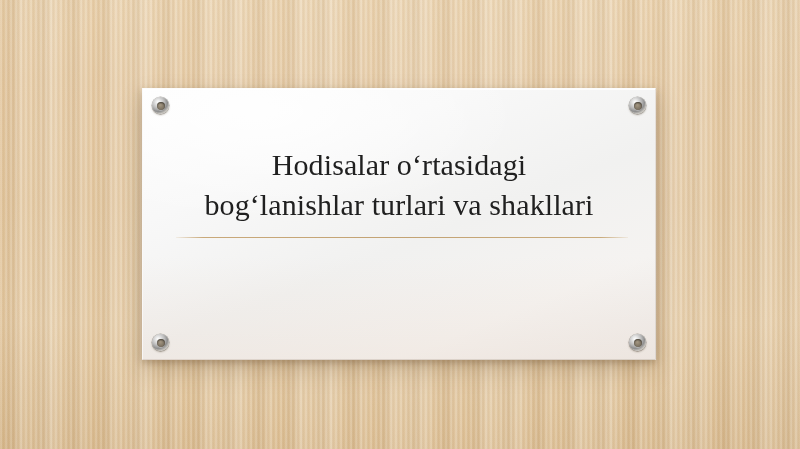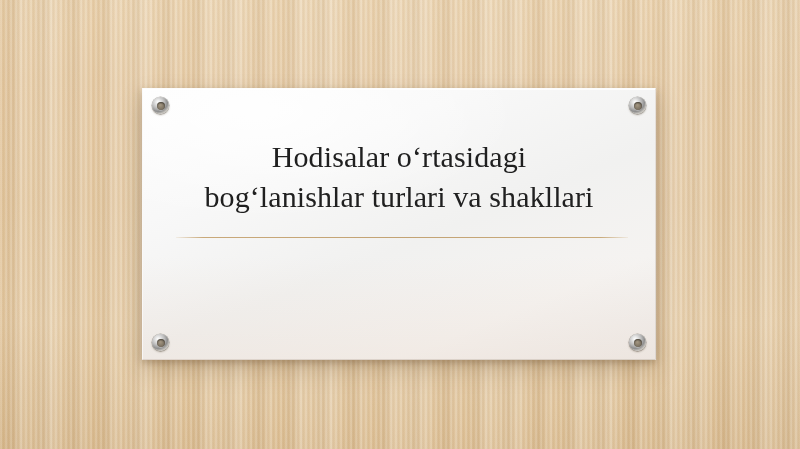--- a/index.html
+++ b/index.html
@@ -151,21 +151,21 @@
   .title-block {
     position: absolute;
     left: 0;
     right: 0;
     top: 48px;
     padding: 0 18px;
     text-align: center;
   }
 
   .title-text {
-    margin: 0;
+    margin: 8px;
     font-family: "Liberation Serif", "DejaVu Serif", serif;
     font-size: 30px;
     font-weight: 400;
     line-height: 1.33;
     color: #202020;
     letter-spacing: 0.1px;
     white-space: pre-line;
   }
 
   .title-rule {

